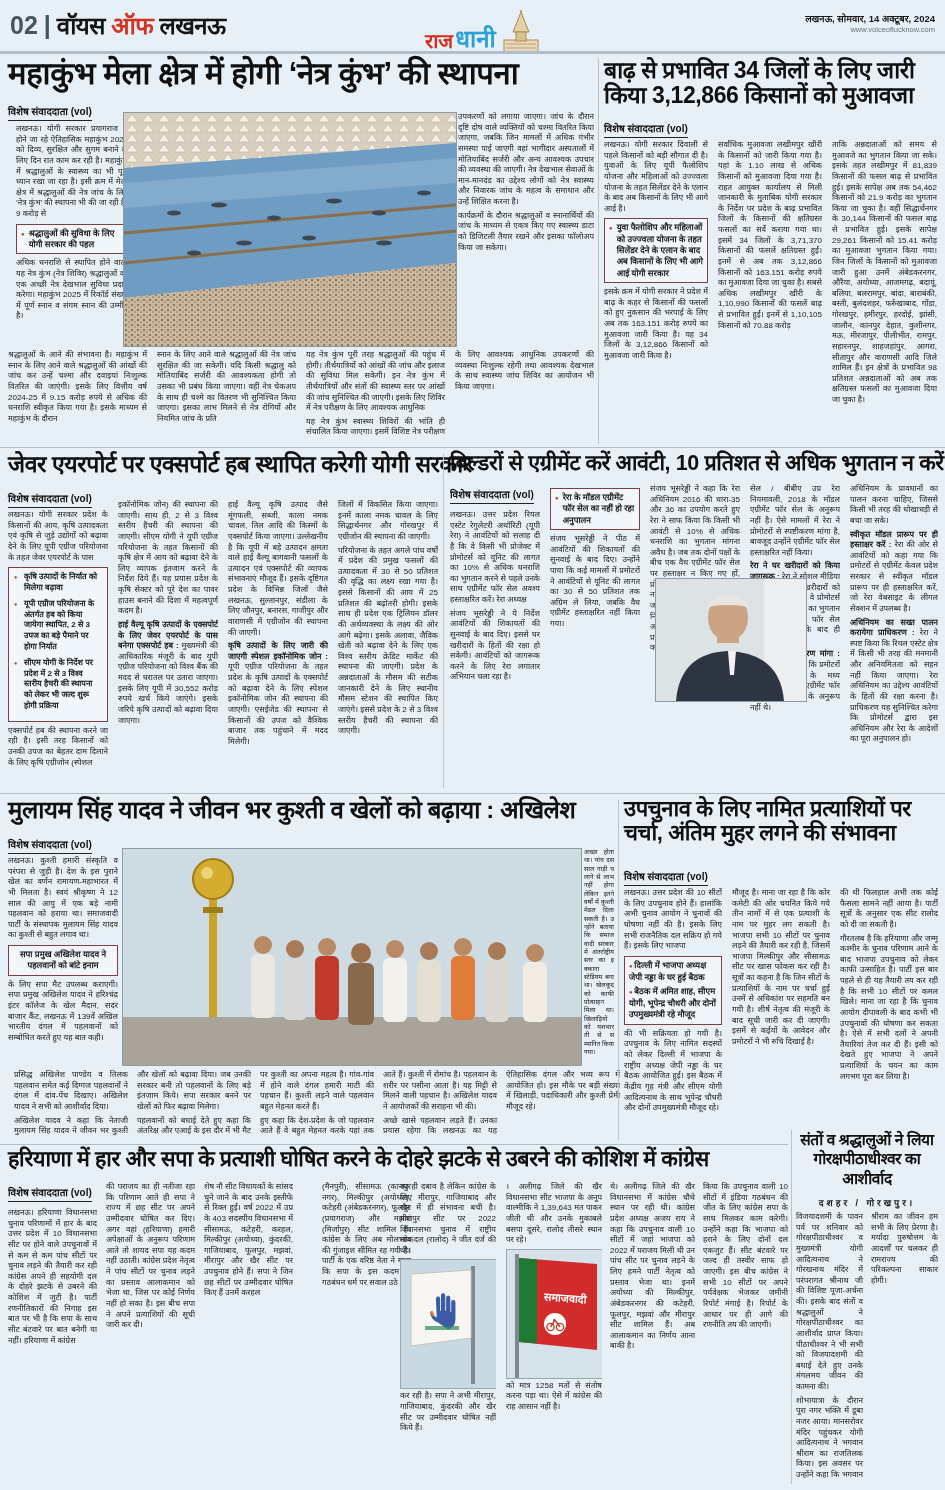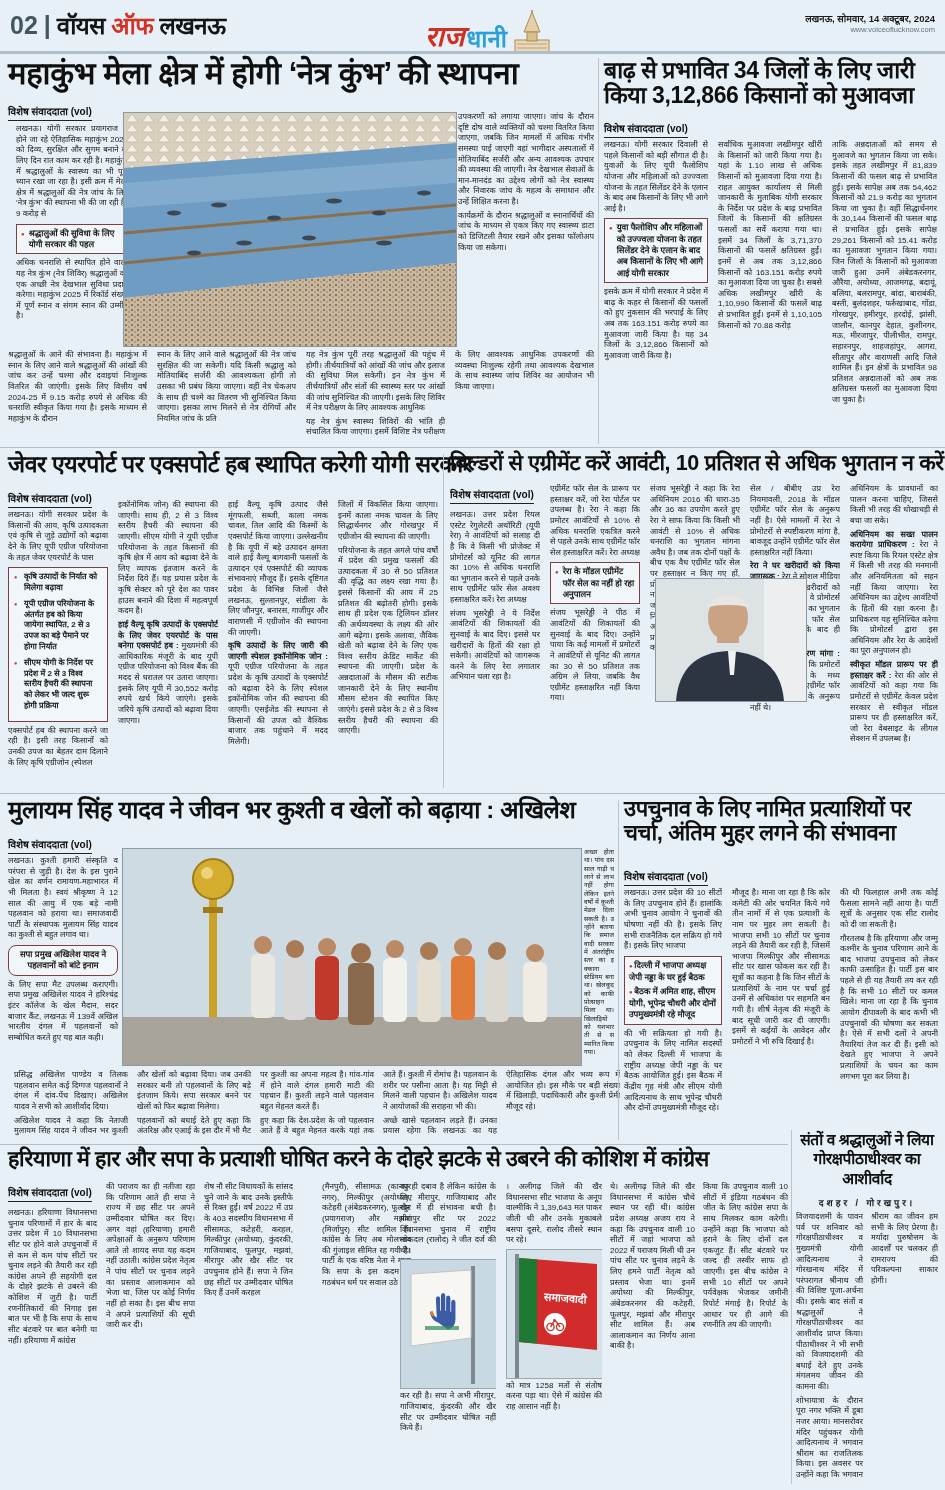--- a/index.html
+++ b/index.html
@@ -12,21 +12,21 @@
   .tiny p{font-size:6.4px;line-height:1.3;word-break:break-all;}
   .sub-box{border:1px solid #7d4040;background:rgba(255,255,255,.4);padding:3px 4px;margin:4px 0;font-weight:700;font-size:8.4px;line-height:1.35;display:flex;gap:4px;align-items:flex-start;}
   .sub-box .bullet{color:#c43b2e;font-size:6px;line-height:2;}
   ul.box-list{list-style:none;border:1px solid #7d4040;background:rgba(255,255,255,.4);padding:4px 5px;margin:4px 0;font-weight:700;font-size:8px;}
   ul.box-list li{padding-left:10px;position:relative;margin:0 0 5px 0;line-height:1.35;}
   ul.box-list li::before{content:"●";color:#c43b2e;position:absolute;left:0;top:2px;font-size:5.5px;}
   .rule-h{background:#aebfc9;}
   .rule-v{background:#b6c5ce;width:1px;}
   .photo{border:1px solid #8c9aa3;background:#cfdce4;}
   .masthead{display:flex;align-items:flex-end;gap:2px;}
-  .masthead .red{color:#d22f23;font-size:28px;font-weight:700;font-style:italic;}
+  .masthead .red{color:#d22f23;font-size:20px;font-weight:700;}
   .masthead .blue{color:#2ba0d4;font-size:24px;font-weight:700;}
   .pagehead-num{font-size:25px;font-weight:700;color:#45555f;}
   .pagehead-name{font-size:24px;font-weight:700;color:#141414;letter-spacing:-0.5px;}
   .pagehead-name .mid{color:#d23324;}
   .dateline{font-size:9.5px;font-weight:700;text-align:right;}
   .website{font-size:7.5px;color:#5f7280;text-align:right;}
   .a8-head{font-size:15.5px;text-align:center;line-height:1.25;}
   .a8-byline{font-size:9px;font-weight:700;letter-spacing:3px;text-align:center;}
   b{font-weight:700;}
 </style>
@@ -187,43 +187,40 @@
 <div>
   <div class="abs hl" style="left:450px;top:452px;width:490px;font-size:21.5px;white-space:nowrap;">बिल्डरों से एग्रीमेंट करें आवंटी, 10 प्रतिशत से अधिक भुगतान न करें</div>
   <div class="abs col" style="left:450px;top:484px;width:90px;height:304px;">
     <div style="margin-bottom:6px;"><span class="byline">विशेष संवाददाता (vol)</span></div>
     <div class="body-text">
         <p>लखनऊ। उत्तर प्रदेश रियल एस्टेट रेगुलेटरी अथॉरिटी (यूपी रेरा) ने आवंटियों को सलाह दी है कि वे किसी भी प्रोजेक्ट में प्रोमोटर्स को यूनिट की लागत का 10% से अधिक धनराशि का भुगतान करने से पहले उनके साथ एग्रीमेंट फॉर सेल अवश्य हस्ताक्षरित करें। रेरा अध्यक्ष</p>
         <p>संजय भूसरेड्डी ने ये निर्देश आवंटियों की शिकायतों की सुनवाई के बाद दिए। इससे घर खरीदारों के हितों की रक्षा हो सकेगी। आवंटियों को जागरूक करने के लिए रेरा लगातार अभियान चला रहा है।</p>
       </div>
   </div>
   <div class="abs col" style="left:550px;top:484px;width:90px;height:304px;">
-    <div class="body-text">
-        <p>एग्रीमेंट फॉर सेल के प्रारूप पर हस्ताक्षर करें, जो रेरा पोर्टल पर उपलब्ध है। रेरा ने कहा कि प्रमोटर आवंटियों से 10% से अधिक धनराशि एकत्रित करने से पहले उनके साथ एग्रीमेंट फॉर सेल हस्ताक्षरित करें। रेरा अध्यक्ष</p>
-      </div>
     <div class="sub-box">
         <span class="bullet">●</span>
         <span>रेरा के मॉडल एग्रीमेंट फॉर सेल का नहीं हो रहा अनुपालन</span>
       </div>
     <div class="body-text">
         <p>संजय भूसरेड्डी ने पीठ में आवंटियों की शिकायतों की सुनवाई के बाद दिए। उन्होंने पाया कि कई मामलों में प्रमोटरों ने आवंटियों से यूनिट की लागत का 30 से 50 प्रतिशत तक अग्रिम ले लिया, जबकि वैध एग्रीमेंट हस्ताक्षरित नहीं किया गया।</p>
       </div>
   </div>
   <div class="abs col body-text" style="left:650px;top:484px;width:90px;height:304px;">
       <p>संजय भूसरेड्डी ने कहा कि रेरा अधिनियम 2016 की धारा-35 और 36 का उपयोग करते हुए रेरा ने साफ किया कि किसी भी आवंटी से 10% से अधिक धनराशि का भुगतान मांगना अवैध है। जब तक दोनों पक्षों के बीच एक वैध एग्रीमेंट फॉर सेल पर हस्ताक्षर न किए गए हों, प्रोमोटर अग्रिम धनराशि की मांग नहीं कर सकते। रेरा ने आदेश जारी करते हुए प्रोमोटर्स को निर्देशित किया कि वे तुरंत आवंटियों के साथ रेरा के मॉडल प्रारूप पर एग्रीमेंट हस्ताक्षरित करें।</p>
     </div>
   <div class="abs col body-text" style="left:750px;top:484px;width:90px;height:304px;">
       <p>सेल / बीबीए उप्र रेरा नियमावली, 2018 के मॉडल एग्रीमेंट फॉर सेल के अनुरूप नहीं है। ऐसे मामलों में रेरा ने प्रोमोटरों से स्पष्टीकरण मांगा है, बावजूद उन्होंने एग्रीमेंट फॉर सेल हस्ताक्षरित नहीं किया।</p>
       <p><b>रेरा ने घर खरीदारों को किया जागरूक : </b>रेरा ने सोशल मीडिया के माध्यम से घर खरीदारों को यह सलाह दी है कि वे प्रोमोटर्स को 10% से अधिक का भुगतान केवल वैध एग्रीमेंट फॉर सेल हस्ताक्षरित करने के बाद ही करें।</p>
       <p><b>प्रोमोटरों ने स्पष्टीकरण मांगा : </b>पीठ के समक्ष आया कि प्रमोटरों और आवंटियों के मध्य हस्ताक्षरित अनुबंध/एग्रीमेंट फॉर सेल मॉडल प्रारूप के अनुरूप नहीं थे।</p>
     </div>
   <div class="abs col body-text" style="left:850px;top:484px;width:88px;height:304px;">
       <p>अधिनियम के प्रावधानों का पालन करना चाहिए, जिससे किसी भी तरह की धोखाधड़ी से बचा जा सके।</p>
+      <p><b>स्वीकृत मॉडल प्रारूप पर ही हस्ताक्षर करें : </b>रेरा की ओर से आवंटियों को कहा गया कि प्रमोटरों से एग्रीमेंट केवल प्रदेश सरकार से स्वीकृत मॉडल प्रारूप पर ही हस्ताक्षरित करें, जो रेरा वेबसाइट के लीगल सेक्शन में उपलब्ध है।</p>
       <p><b>अधिनियम का सख्त पालन करायेगा प्राधिकरण : </b>रेरा ने स्पष्ट किया कि रियल एस्टेट क्षेत्र में किसी भी तरह की मनमानी और अनियमितता को सहन नहीं किया जाएगा। रेरा अधिनियम का उद्देश्य आवंटियों के हितों की रक्षा करना है। प्राधिकरण यह सुनिश्चित करेगा कि प्रोमोटर्स द्वारा इस अधिनियम और रेरा के आदेशों का पूरा अनुपालन हो।</p>
-      <p><b>स्वीकृत मॉडल प्रारूप पर ही हस्ताक्षर करें : </b>रेरा की ओर से आवंटियों को कहा गया कि प्रमोटरों से एग्रीमेंट केवल प्रदेश सरकार से स्वीकृत मॉडल प्रारूप पर ही हस्ताक्षरित करें, जो रेरा वेबसाइट के लीगल सेक्शन में उपलब्ध है।</p>
     </div>
 
   <svg class="abs photo" style="left:655px;top:578px;" width="150" height="122" viewBox="0 0 150 122">
     <rect width="150" height="122" fill="#dde2e5"></rect>
     <rect x="108" y="0" width="42" height="122" fill="#eceeef"></rect>
     <path d="M52 38 q0-18 20-18 q20 0 20 18 q0 14 -9 20 l0 6 -22 0 0-6 q-9-6 -9-20z" fill="#caa284"></path>
     <path d="M50 30 q6-14 22-14 q16 0 22 14 q-4-4-22-4 q-18 0-22 4z" fill="#e8e6e2"></path>
     <path d="M20 122 q4-48 52-50 q52 2 56 50z" fill="#2d3442"></path>
     <polygon points="72,72 80,72 78,96 74,96" fill="#f2f2f2"></polygon>
     <rect x="60" y="16" width="2" height="0" fill="#000"></rect>
@@ -232,21 +229,21 @@
 
 <div class="abs rule-h" style="left:0;top:793px;width:945px;height:1px;"></div>
 
 <div>
   <div class="abs hl" style="left:8px;top:797px;width:606px;font-size:24px;white-space:nowrap;">मुलायम सिंह यादव ने जीवन भर कुश्ती व खेलों को बढ़ाया : अखिलेश</div>
   <div class="abs" style="left:8px;top:834px;"><span class="byline">विशेष संवाददाता (vol)</span></div>
   <div class="abs col" style="left:8px;top:856px;width:110px;height:284px;">
     <div class="body-text">
         <p>लखनऊ। कुश्ती हमारी संस्कृति व परंपरा से जुड़ी है। देश के इस पुराने खेल का वर्णन रामायण-महाभारत में भी मिलता है। स्वयं श्रीकृष्ण ने 12 साल की आयु में एक बड़े नामी पहलवान को हराया था। समाजवादी पार्टी के संस्थापक मुलायम सिंह यादव का कुश्ती से बहुत लगाव था।</p>
       </div>
-    <div class="sub-box" style="justify-content:flex-end;text-align:center;border-radius:8px;">
+    <div class="sub-box" style="justify-content:flex-end;text-align:center;">
         <span>सपा प्रमुख अखिलेश यादव ने पहलवानों को बांटे इनाम</span>
       </div>
     <div class="body-text">
         <p>के लिए सपा मैट उपलब्ध कराएगी। सपा प्रमुख अखिलेश यादव ने हरिश्चंद्र इंटर कॉलेज के खेल मैदान, सदर बाजार कैंट, लखनऊ में 139वें अखिल भारतीय दंगल में पहलवानों को सम्बोधित करते हुए यह बात कही।</p>
       </div>
   </div>
 
   <svg class="abs photo" style="left:122px;top:848px;" width="458" height="216" viewBox="0 0 458 216">
     <rect width="458" height="216" fill="#cfdbe2"></rect>
     <rect y="168" width="458" height="48" fill="#a8a499"></rect>

